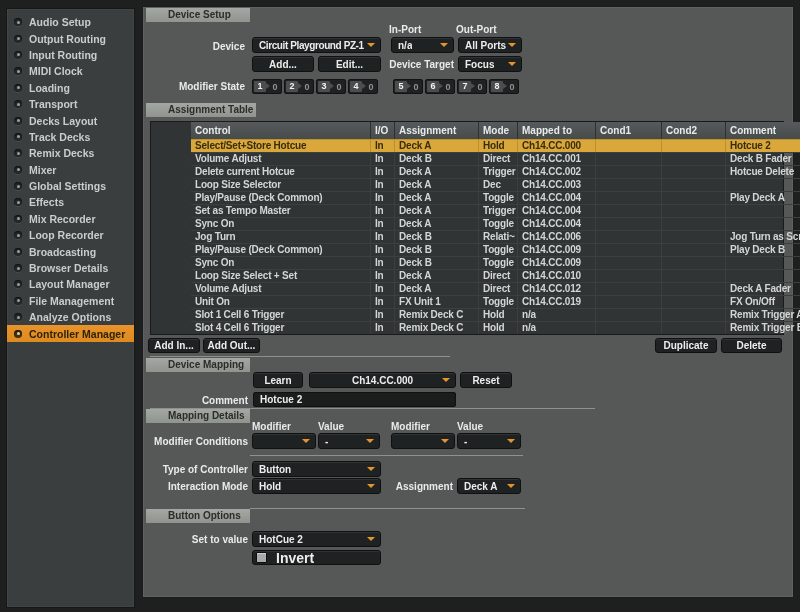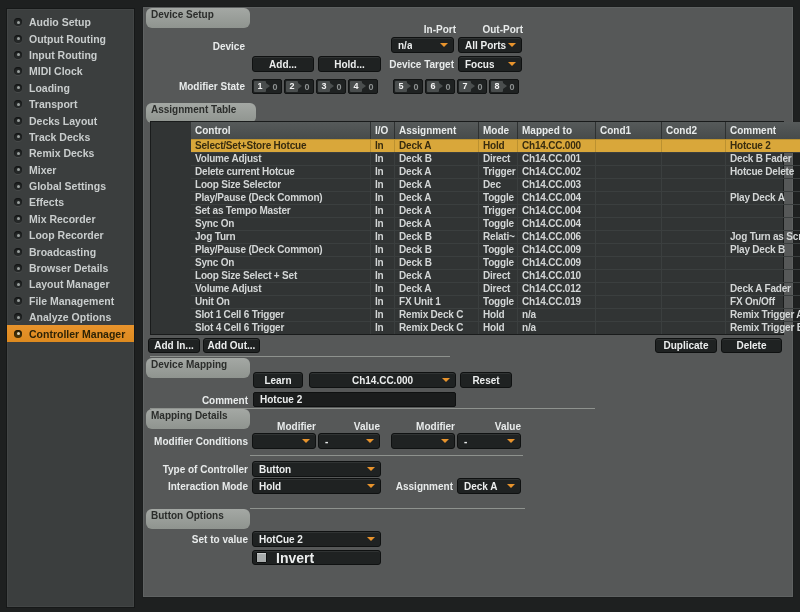--- a/index.html
+++ b/index.html
@@ -44,33 +44,33 @@
   .side-item.selected .bullet::after { background:#d9d3bd; }
 
   
   .panel {
     position:absolute; left:142px; top:6px; width:652px; height:592px;
     background:var(--panel,#565858);
     border:1px solid #1b1d1d;
     box-shadow: inset 0 0 0 1px #5f6262;
   }
   .section-hdr {
-    position:absolute; height:20px; width:104px;
+    position:absolute; height:14px; width:104px;
     background:linear-gradient(#a4a8a4,#8f948f);
-    color:#2b2d2b; font-size:10px; line-height:14px; padding-left:5px;
-    white-space:nowrap; overflow:hidden;border-radius:6px;
+    color:#2b2d2b; font-size:10px; line-height:14px; padding-left:22px;
+    white-space:nowrap; overflow:hidden;
   }
   .divider { position:absolute; height:1px; background:#8e928e; }
 
   .lbl {
     position:absolute; color:#e8ebeb; font-size:10px; line-height:13px;
     white-space:nowrap;
   }
   .lbl.r { text-align:right; }
-  .lbl.c { text-align:right; }
+  .lbl.c { text-align:left; }
 
   .ctl {
     position:absolute; background:#1f2222;
     border:1px solid #0f1111; border-radius:3px;
     box-shadow: inset 0 1px 0 rgba(255,255,255,0.08);
     color:#eceeee; font-size:10px;
     display:flex; align-items:center; overflow:hidden;
   }
   .btn { justify-content:center; cursor:pointer; }
   .dd { padding-left:6px; cursor:pointer; position:absolute; }
@@ -227,35 +227,39 @@
         <span class="bullet"></span>
         <span>Controller Manager</span>
       </div>
   </aside>
 
   <div class="panel"></div>
 
   <div class="section-hdr" style="left:146px;top:8px;">Device Setup</div>
 
   <div class="lbl r" style="left:175px;top:40px;width:70px;">Device</div>
+  <div class="ctl dd" style="left:252px;top:37px;width:129px;height:16px;">
+    <span class="txt tight">Circuit Playground PZ-1</span>
+    <span class="tri"></span>
+  </div>
 
   <div class="lbl c" style="left:389px;top:23px;width:67px;">In-Port</div>
   <div class="lbl c" style="left:456px;top:23px;width:67px;">Out-Port</div>
 
   <div class="ctl dd" style="left:391px;top:37px;width:63px;height:16px;">
     <span class="txt">n/a</span>
     <span class="tri"></span>
   </div>
   <div class="ctl dd" style="left:458px;top:37px;width:64px;height:16px;text-align:right;">
     <span class="txt">All Ports</span>
     <span class="tri"></span>
   </div>
 
   <div class="ctl btn" style="left:252px;top:56px;width:62px;height:16px;">Add...</div>
-  <div class="ctl btn" style="left:318px;top:56px;width:63px;height:16px;">Hold...</div>
+  <div class="ctl btn" style="left:318px;top:56px;width:63px;height:16px;">Edit...</div>
 
   <div class="lbl r" style="left:366px;top:58px;width:88px;">Device Target</div>
   <div class="ctl dd" style="left:458px;top:56px;width:64px;height:16px;">
     <span class="txt">Focus</span>
     <span class="tri"></span>
   </div>
 
   <div class="lbl r" style="left:150px;top:80px;width:95px;">Modifier State</div>
   <div class="mods">
     <div class="mod">

